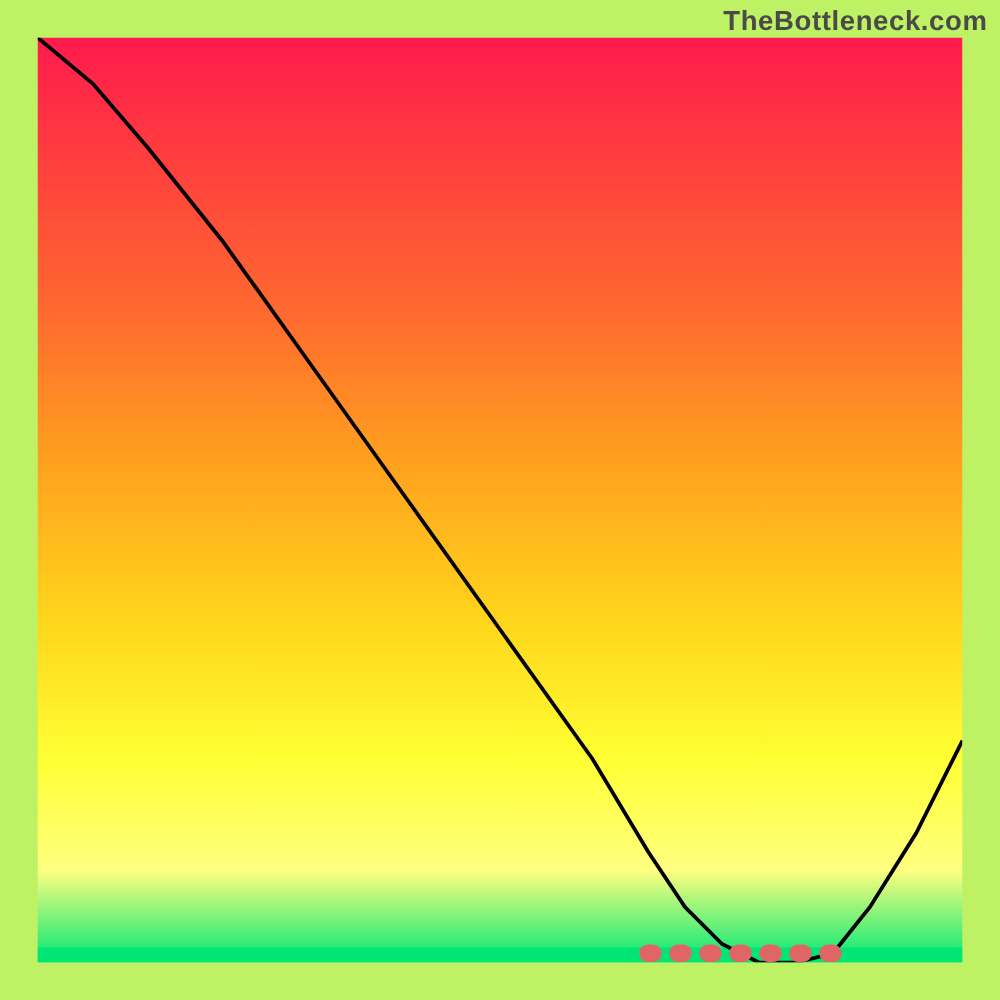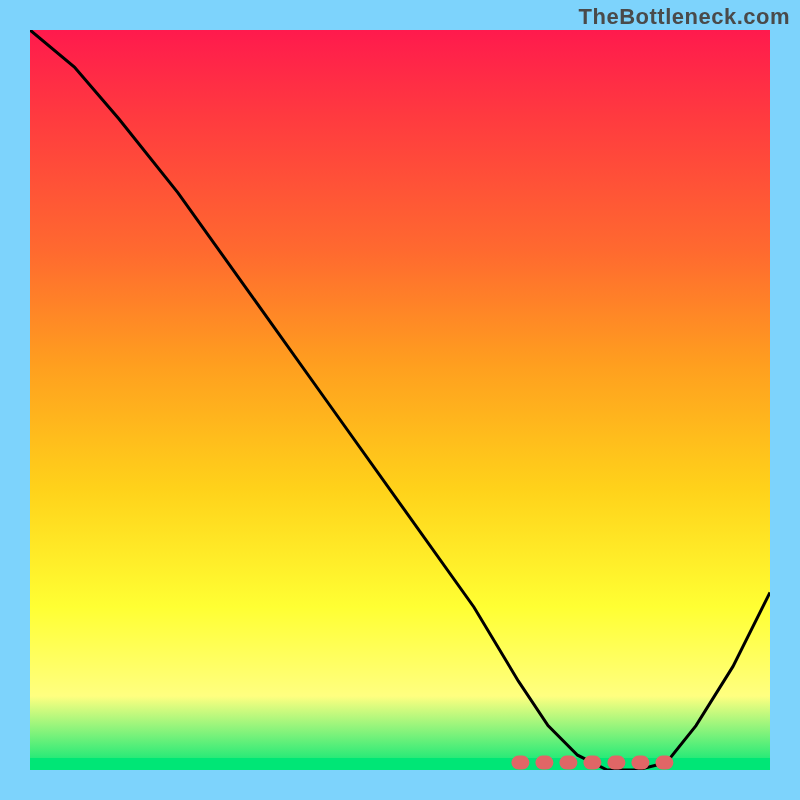--- a/index.html
+++ b/index.html
@@ -8,21 +8,21 @@
     width: 800px;
     height: 800px;
     background: #000;
     overflow: hidden;
     font-family: Arial, Helvetica, sans-serif;
   }
   .frame {
     position: relative;
     width: 800px;
     height: 800px;
-    background: #7dd3fc;
+    background: #bef264;
   }
   .watermark {
     position: absolute;
     top: 4px;
     right: 10px;
     color: #4a4a4a;
     font-size: 22px;
     font-weight: bold;
     letter-spacing: 0.5px;
     z-index: 5;

